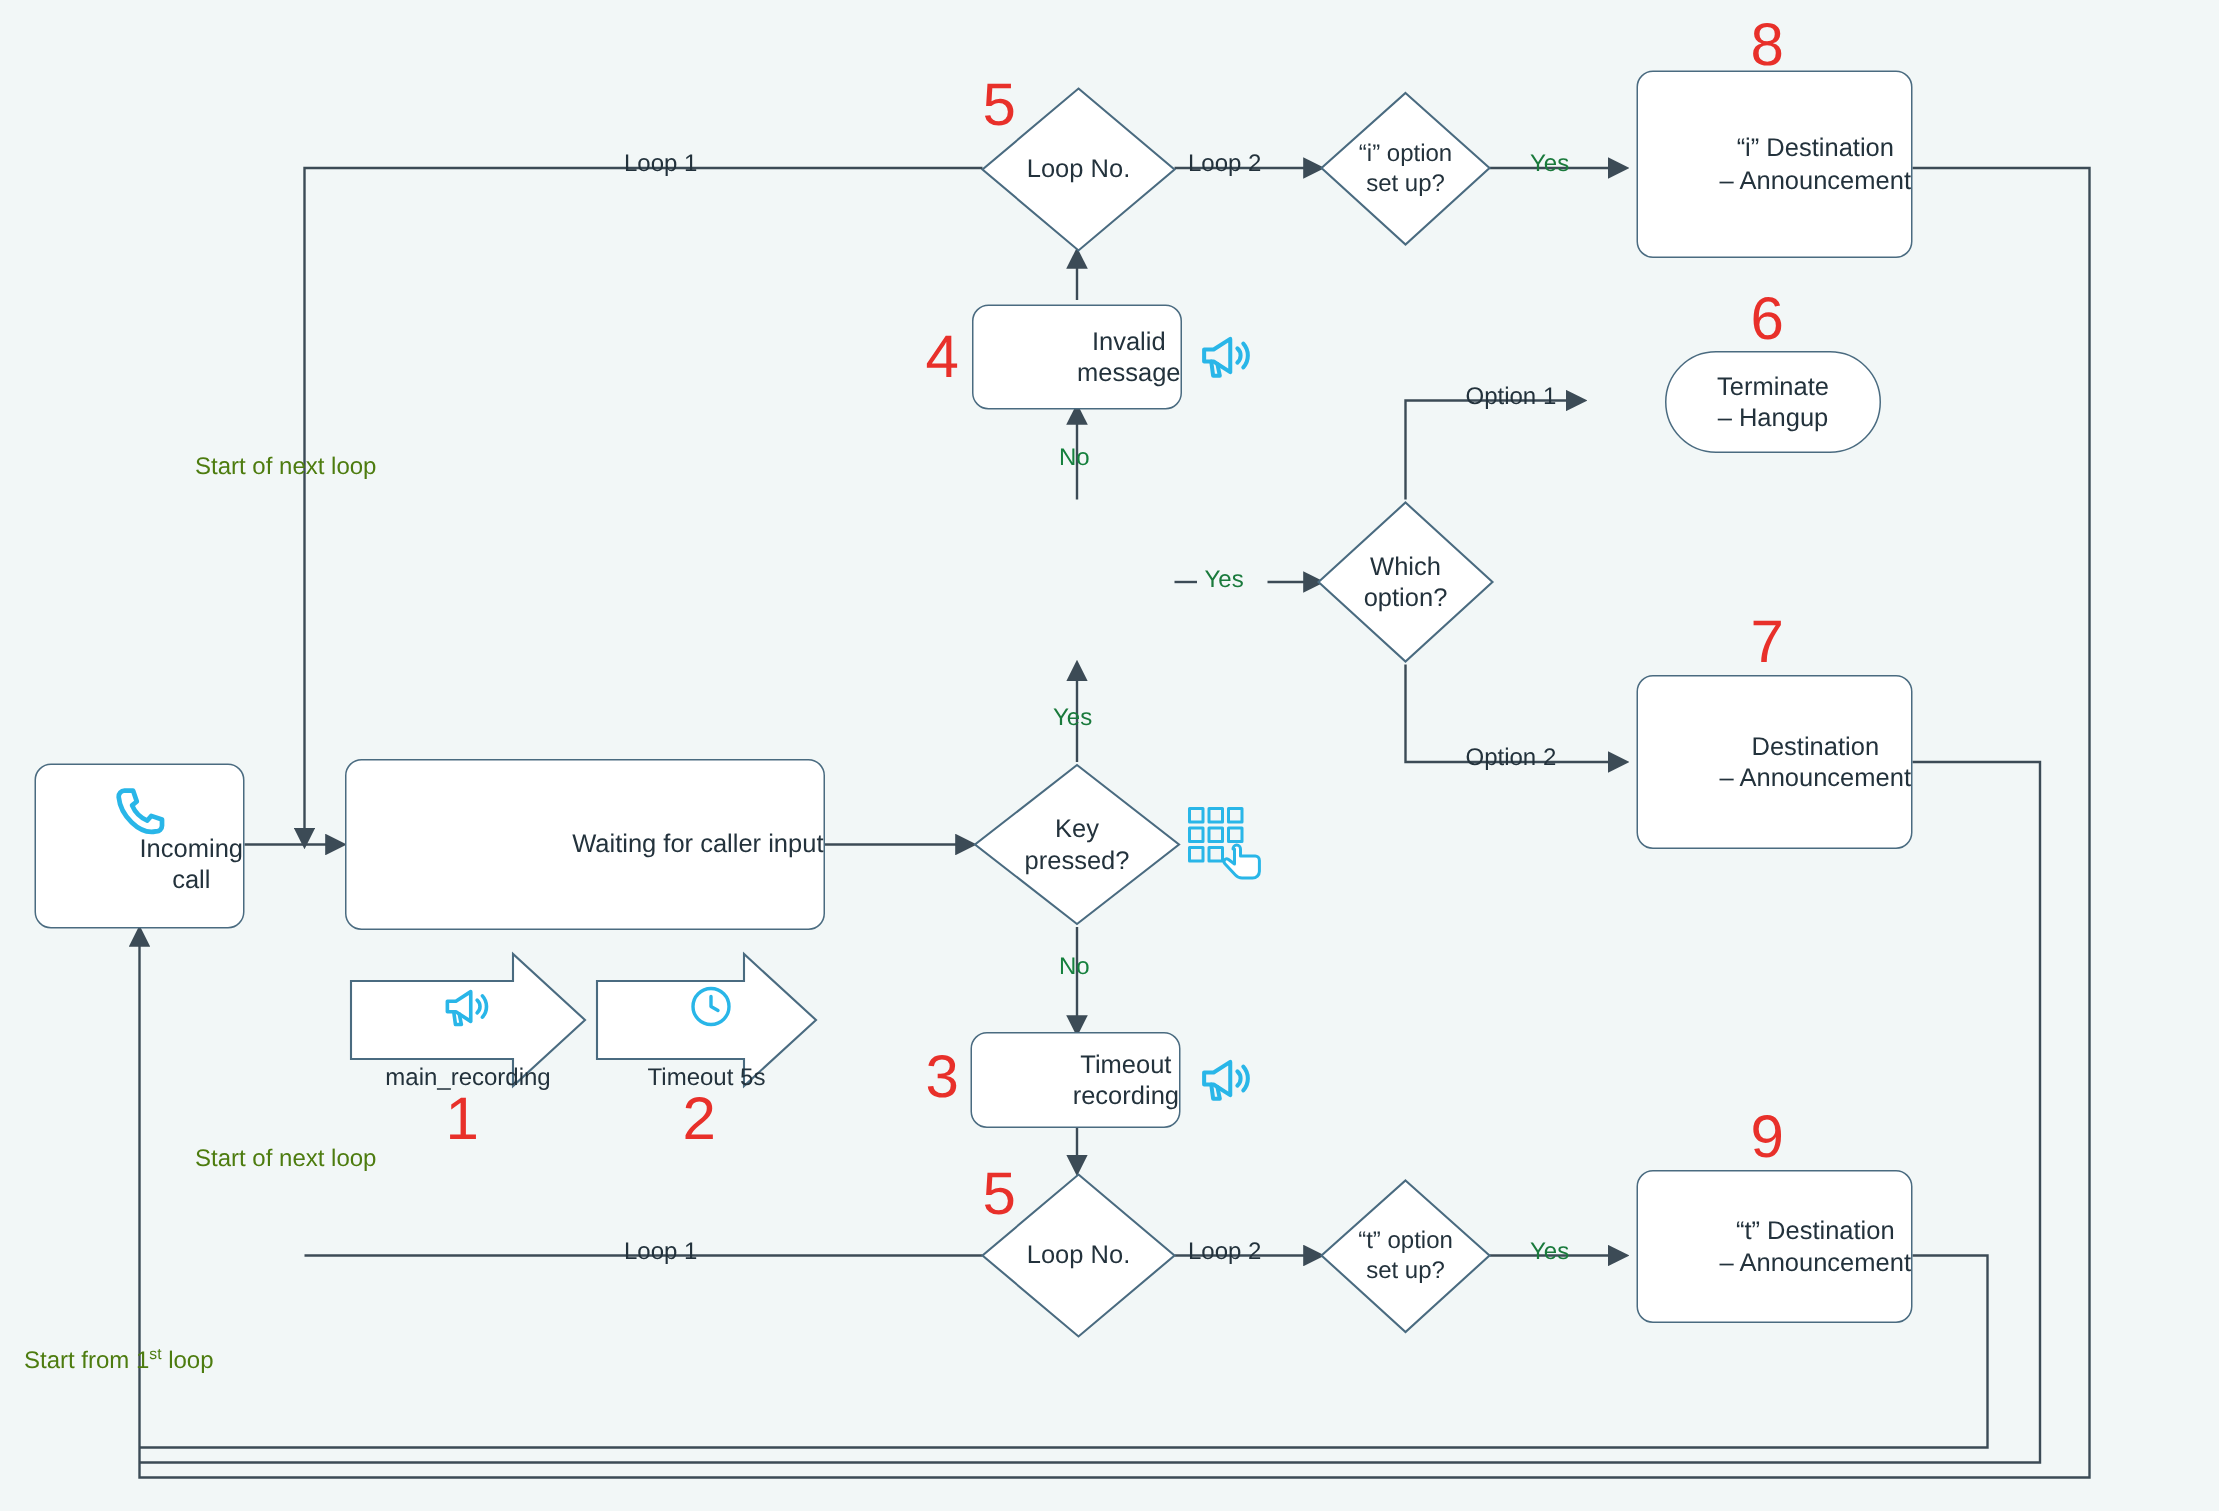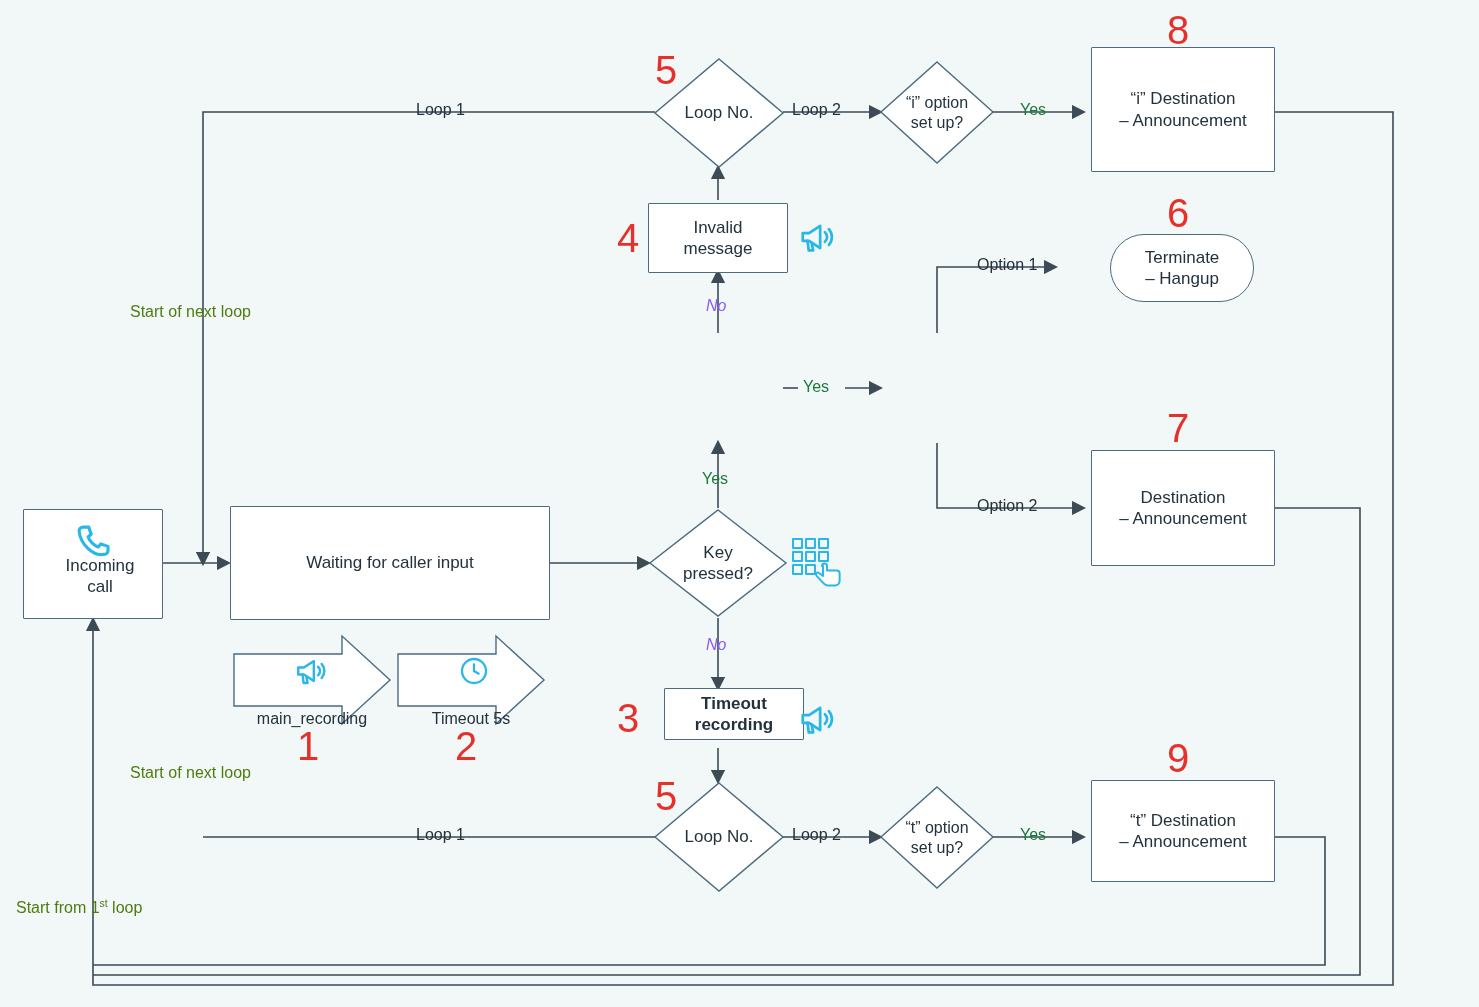--- a/index.html
+++ b/index.html
@@ -28,21 +28,21 @@
     align-items: center;
     justify-content: center;
     text-align: center;
     color: #23323c;
     font-size: 17px;
     line-height: 1.25;
     background: #ffffff;
     border: 1px solid #4a6b80;
     white-space: pre-line;
   }
-  .rect { border-radius: 1px; }
+  .rect { border-radius: 11px; justify-content: flex-end; }
   .round { border-radius: 40px; }
   .diamond {
     background: transparent;
     border: none;
   }
   .diamond .dshape {
     position: absolute;
     left: 0; top: 0;
     width: 100%;
     height: 100%;
@@ -67,21 +67,21 @@
     color: #23323c;
     padding-top: 26px;
   }
   .edge-label {
     position: absolute;
     font-size: 16px;
     color: #23323c;
     white-space: pre;
   }
   .edge-label.yes { color: #1a7a3c; }
-  .edge-label.no  { color: #8b5cf6; font-style: italic; }
+  .edge-label.no  { color: #15803d; }
   .stepnum {
     position: absolute;
     color: #e8302a;
     font-size: 40px;
     font-weight: 400;
     line-height: 1;
     font-family: "Liberation Sans", sans-serif;
   }
   .icon {
     position: absolute;
@@ -206,20 +206,27 @@
       <rect x="3" y="16" width="9" height="9"></rect>
       <rect x="16" y="16" width="9" height="9"></rect>
       <rect x="29" y="16" width="9" height="9"></rect>
       <rect x="3" y="29" width="9" height="9"></rect>
       <rect x="16" y="29" width="9" height="9"></rect>
       <path d="M33 30 l0 10 l-4 -3 c-2 -1.5 -4 1 -2.4 2.8 l7 7.6 c1.2 1.3 2.6 2 4.4 2 l7 0 c2.6 0 4.6 -2 4.6 -4.6 l0 -7.2 c0 -2 -1.4 -3 -2.8 -3 l-9.8 0 l0 -4.6 c0 -1.5 -1.1 -2.6 -2.5 -2.6 c-1.4 0 -2.5 1.1 -2.5 2.6 z" fill="#ffffff"></path>
     </svg>
   </div>
 
 
+  <div class="node diamond" style="left:877px; top:333px; width:120px; height:110px;">
+    <svg class="dshape" viewBox="0 0 120 110">
+      <polygon points="60,2 118,55 60,108 2,55" fill="#ffffff" stroke="#4a6b80" stroke-width="1.4"></polygon>
+    </svg>
+    <span class="dlabel">Which
+option?</span>
+  </div>
 
   <div class="node rect" style="left:648px; top:203px; width:140px; height:70px;">
     <span>Invalid
 message</span>
   </div>
   <div class="icon" style="left:798px; top:218px;">
     <svg width="38" height="38" viewBox="0 0 24 24" fill="none" stroke="#29b6e8" stroke-width="1.7" stroke-linecap="round" stroke-linejoin="round">
       <path d="M3 9.5 L3 14.5 L7 14.5 L14 19 L14 5 L7 9.5 z"></path>
       <path d="M6 14.5 L6.8 20.5 L9.6 20.5 L8.6 15.6"></path>
       <path d="M17 9 a4 4 0 0 1 0 6"></path>
@@ -250,21 +257,21 @@
   <div class="node round" style="left:1110px; top:234px; width:144px; height:68px;">
     <span>Terminate
 – Hangup</span>
   </div>
 
   <div class="node rect" style="left:1091px; top:450px; width:184px; height:116px;">
     <span>Destination
 – Announcement</span>
   </div>
 
-  <div class="node rect" style="left:664px; top:688px; width:140px; height:52px;font-weight:bold;">
+  <div class="node rect" style="left:647px; top:688px; width:140px; height:64px;">
     <span>Timeout
 recording</span>
   </div>
   <div class="icon" style="left:798px; top:700px;">
     <svg width="38" height="38" viewBox="0 0 24 24" fill="none" stroke="#29b6e8" stroke-width="1.7" stroke-linecap="round" stroke-linejoin="round">
       <path d="M3 9.5 L3 14.5 L7 14.5 L14 19 L14 5 L7 9.5 z"></path>
       <path d="M6 14.5 L6.8 20.5 L9.6 20.5 L8.6 15.6"></path>
       <path d="M17 9 a4 4 0 0 1 0 6"></path>
       <path d="M19.5 7 a7.5 7.5 0 0 1 0 10"></path>
     </svg>

